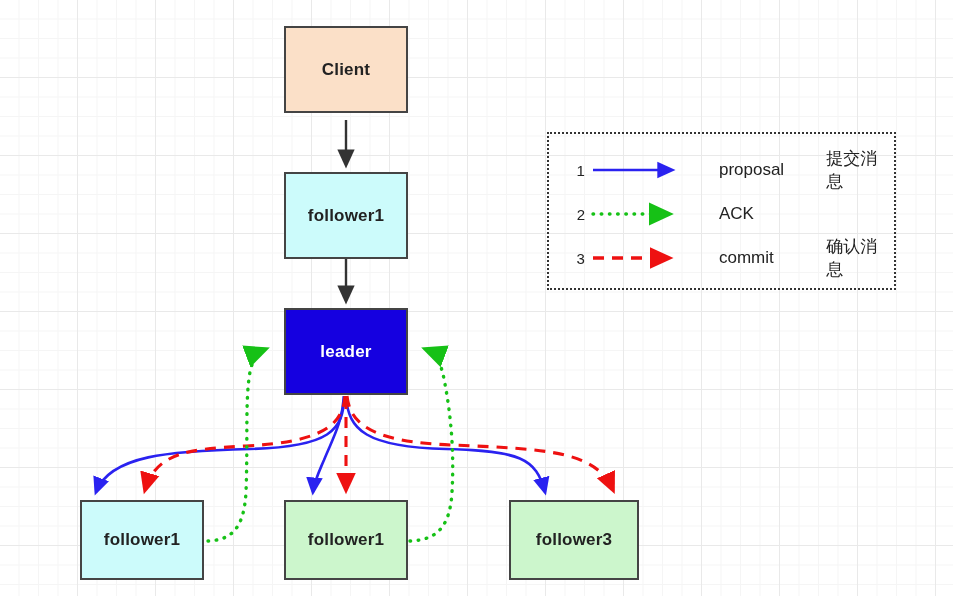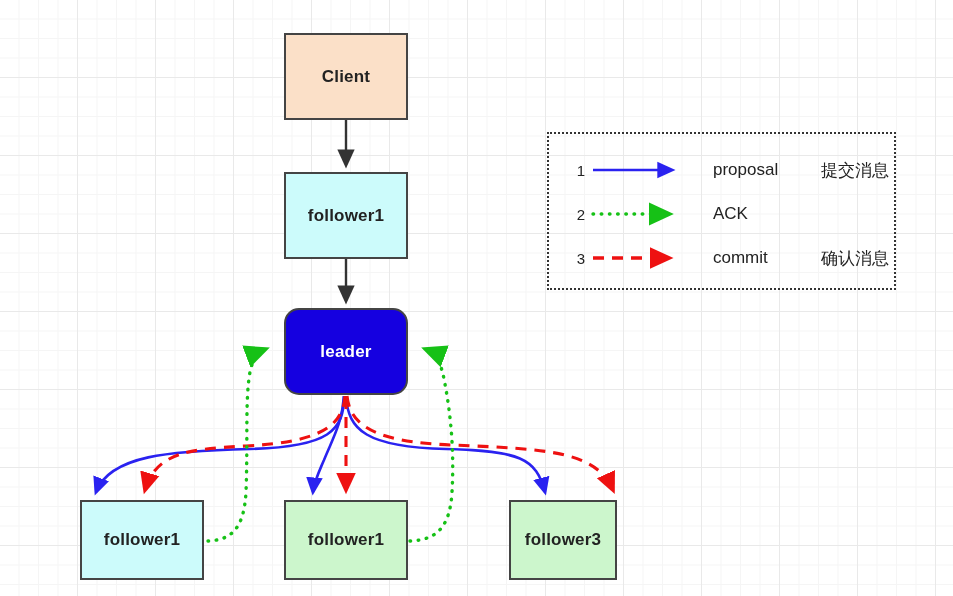--- a/index.html
+++ b/index.html
@@ -36,21 +36,20 @@
     display: flex;
     align-items: center;
     justify-content: center;
     font-weight: bold;
     font-size: 17px;
     color: #222222;
     letter-spacing: 0.2px;
   }
   .node.leader-node {
     color: #ffffff;
-    border-radius: 15px;
   }
   .legend-box {
     position: absolute;
     box-sizing: border-box;
     border: 2px dotted #333333;
     background: transparent;
   }
   .legend-row {
     position: absolute;
     display: flex;
@@ -64,21 +63,21 @@
     color: #222222;
     font-family: "Liberation Sans", sans-serif;
   }
   .legend-sample {
     width: 110px;
     height: 28px;
     margin-left: 6px;
   }
   .legend-term {
     width: 108px;
-    margin-left: 12px;
+    margin-left: 18px;
     font-size: 17px;
     color: #222222;
   }
   .legend-desc {
     font-size: 17px;
     color: #222222;
     font-family: "DejaVu Sans", sans-serif;
   }
 </style>
 </head>
@@ -112,41 +111,41 @@
 
     <path d="M345,396 C343,424 324,442 246,446 C190,449 156,452 145,490" fill="none" stroke="#ee1111" stroke-width="3.1" stroke-dasharray="11,8" marker-end="url(#ah-red)"></path>
     <path d="M346,398 L346,490" fill="none" stroke="#ee1111" stroke-width="3.1" stroke-dasharray="11,8" marker-end="url(#ah-red)"></path>
     <path d="M347,396 C350,424 372,442 452,445 C552,449 596,452 613,490" fill="none" stroke="#ee1111" stroke-width="3.1" stroke-dasharray="11,8" marker-end="url(#ah-red)"></path>
 
     <path d="M208,541 C232,540 244,528 246,492 C248,440 245,400 250,372 C253,358 258,352 266,349" fill="none" stroke="#16c116" stroke-width="3.4" stroke-linecap="round" stroke-dasharray="0.6,7.6" marker-end="url(#ah-green)"></path>
 
     <path d="M410,541 C436,540 450,528 452,492 C455,440 448,398 443,374 C439,358 433,352 425,349" fill="none" stroke="#16c116" stroke-width="3.4" stroke-linecap="round" stroke-dasharray="0.6,7.6" marker-end="url(#ah-green)"></path>
   </svg>
 
-  <div class="node" style="left:284px; top:33px; width:124px; height:87px; background:#fbe0c8;">
+  <div class="node" style="left:284px; top:26px; width:124px; height:87px; background:#fbe0c8;">
     <span>Client</span>
   </div>
 
   <div class="node" style="left:284px; top:172px; width:124px; height:87px; background:#ccfbfb;">
     <span>follower1</span>
   </div>
 
   <div class="node leader-node" style="left:284px; top:308px; width:124px; height:87px; background:#1500e0;">
     <span>leader</span>
   </div>
 
   <div class="node" style="left:80px; top:500px; width:124px; height:80px; background:#ccfbfb;">
     <span>follower1</span>
   </div>
 
   <div class="node" style="left:284px; top:500px; width:124px; height:80px; background:#ccf6cc;">
     <span>follower1</span>
   </div>
 
-  <div class="node" style="left:509px; top:500px; width:108px; height:80px; background:#ccf6cc;">
+  <div class="node" style="left:509px; top:500px; width:130px; height:80px; background:#ccf6cc;">
     <span>follower3</span>
   </div>
 
   <div class="legend-box" style="left:547px; top:132px; width:349px; height:158px;">
 
     <div class="legend-row" style="left:20px; top:22px;">
       <span class="legend-index">1</span>
       <span class="legend-sample">
         <svg width="110" height="28" viewBox="0 0 110 28" xmlns="http://www.w3.org/2000/svg">
           <defs>

